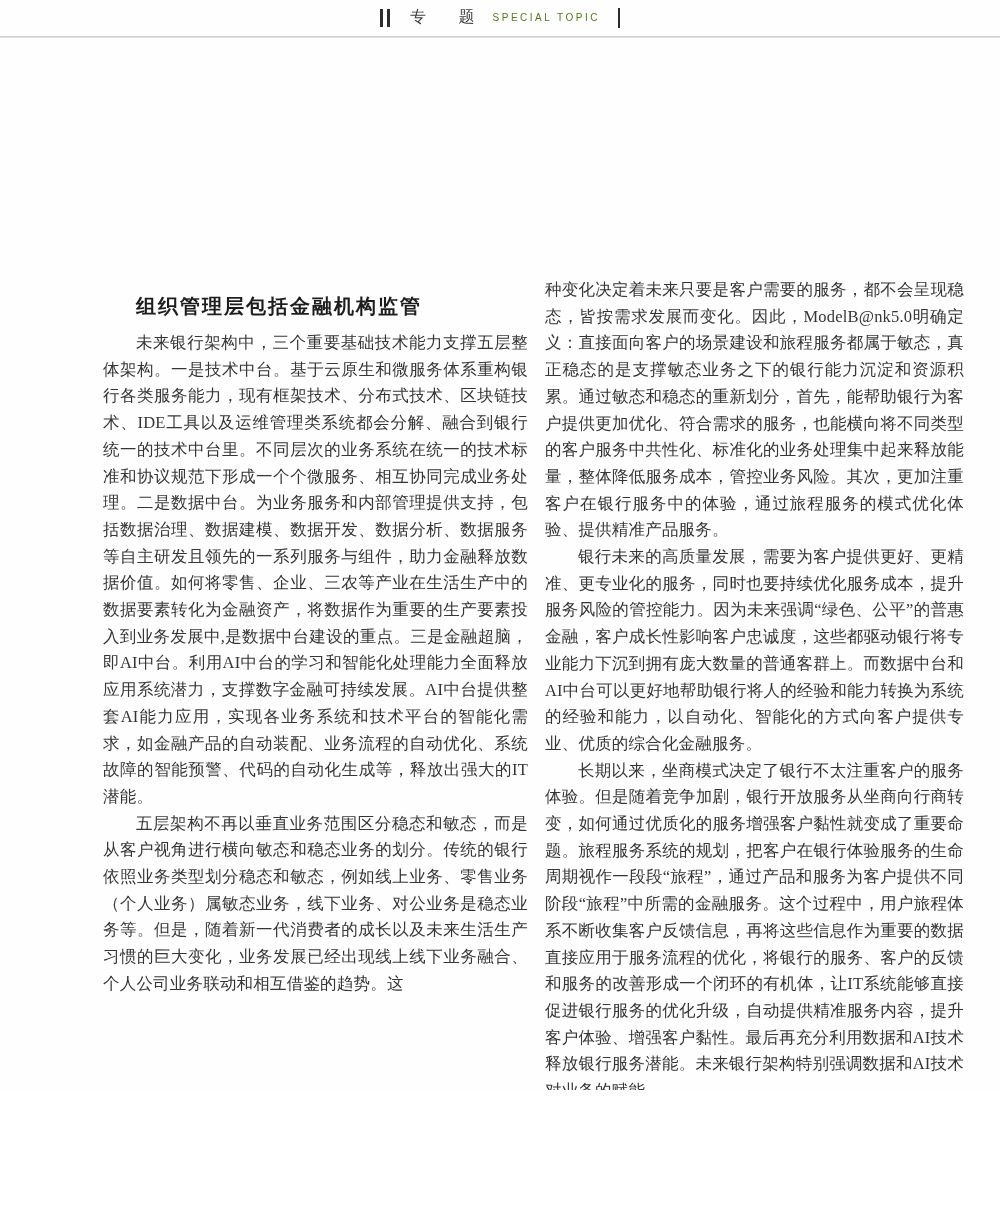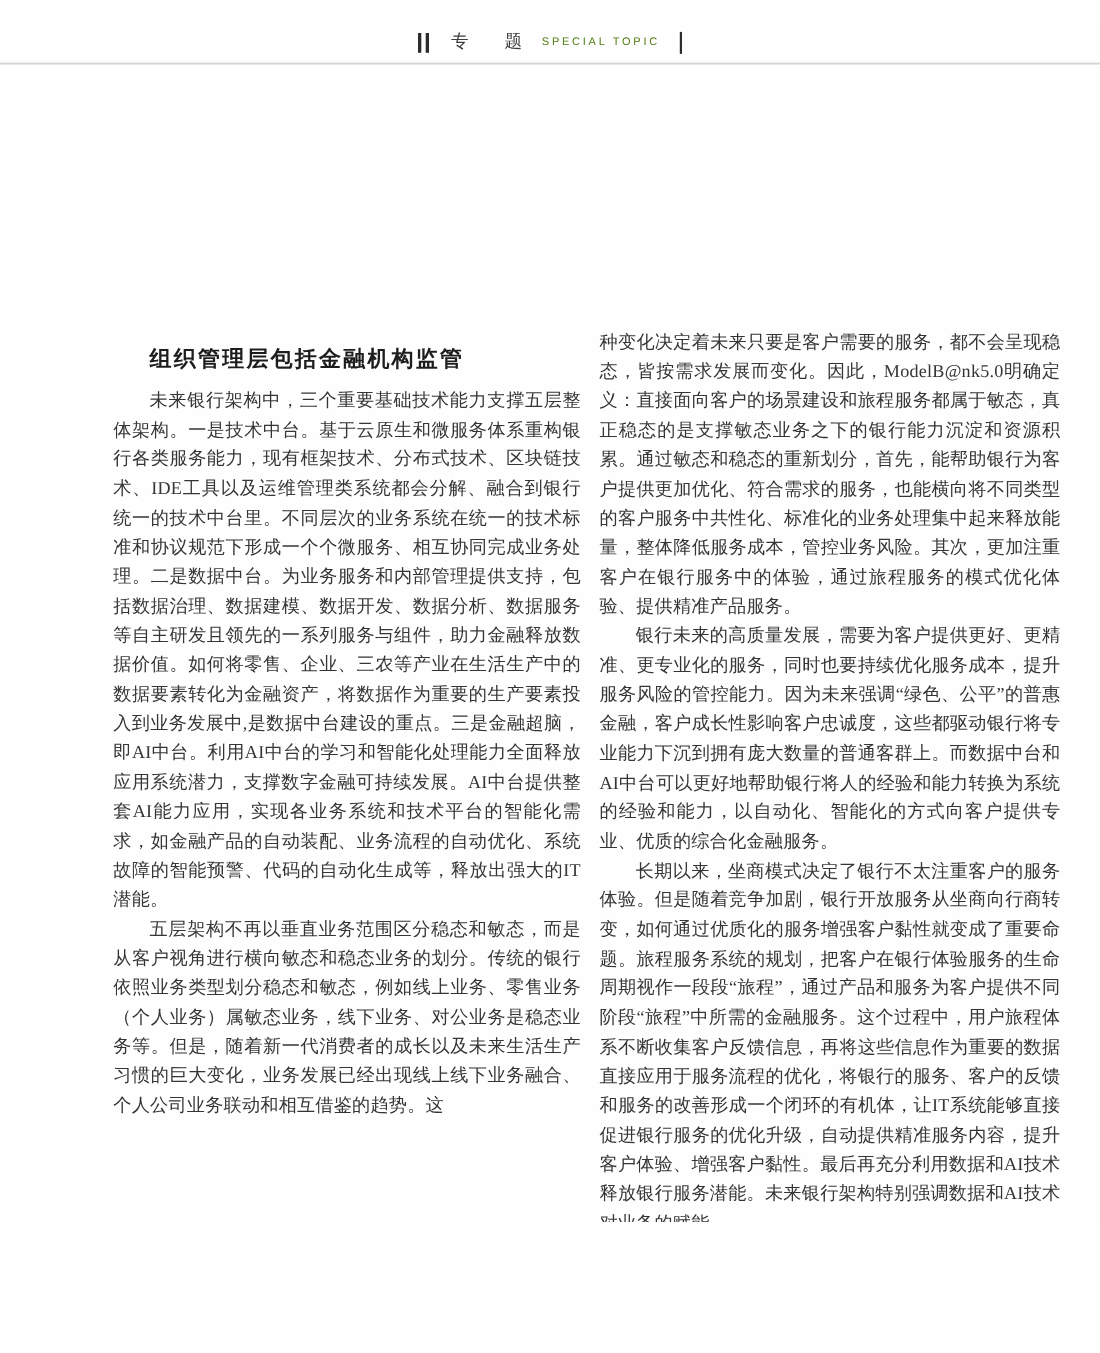--- a/index.html
+++ b/index.html
@@ -1,18 +1,18 @@
 <!DOCTYPE html>
 <html><head>
 <meta charset="utf-8">
 <style>
   html,body { margin:0; padding:0; background:#ffffff; }
   .page {
     position:relative; width:1000px; height:1090px; background:#fffefe;
-    font-family:"Liberation Serif","DejaVu Serif",serif; overflow:hidden;margin-top:21px;
+    font-family:"Liberation Serif","DejaVu Serif",serif; overflow:hidden;
   }
   
   .header {
     position:absolute; top:7px; left:0; width:100%;
     display:flex; justify-content:center; align-items:center;
     font-family:"Liberation Sans","DejaVu Sans",sans-serif;
   }
   .dbar { display:inline-flex; margin-right:16px; }
   .dbar i { display:inline-block; width:3px; height:18px; background:#2c2c2c; margin-right:4px; }
   .topic-cn { font-size:16px; color:#3d3d3d; letter-spacing:14px; margin-right:4px; white-space:nowrap; }

